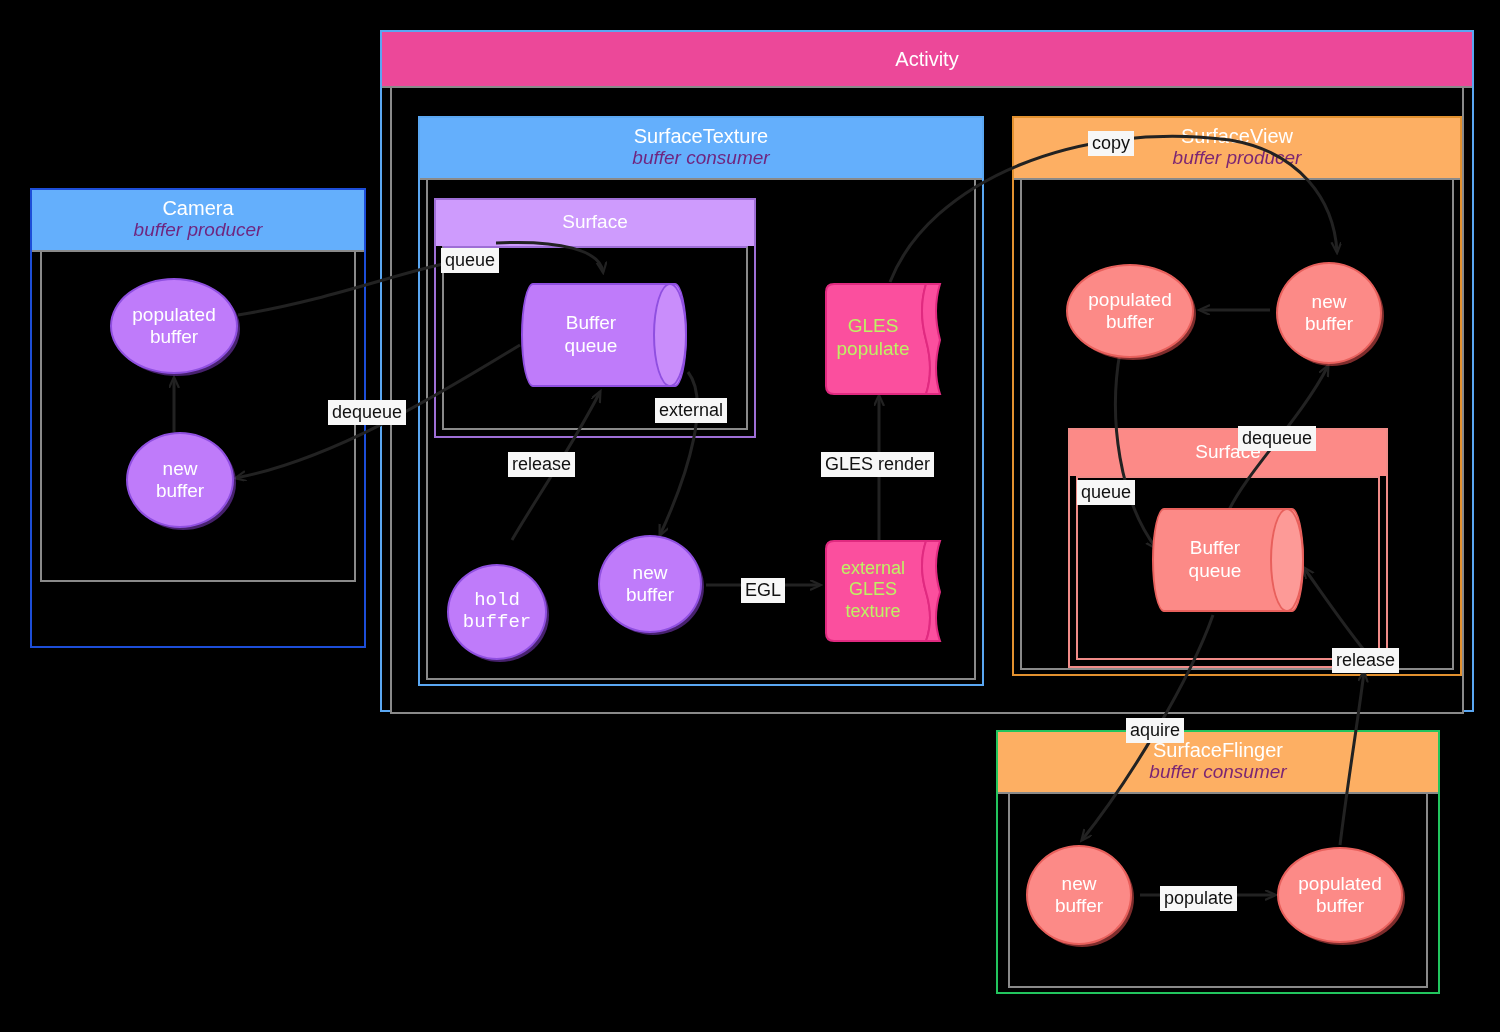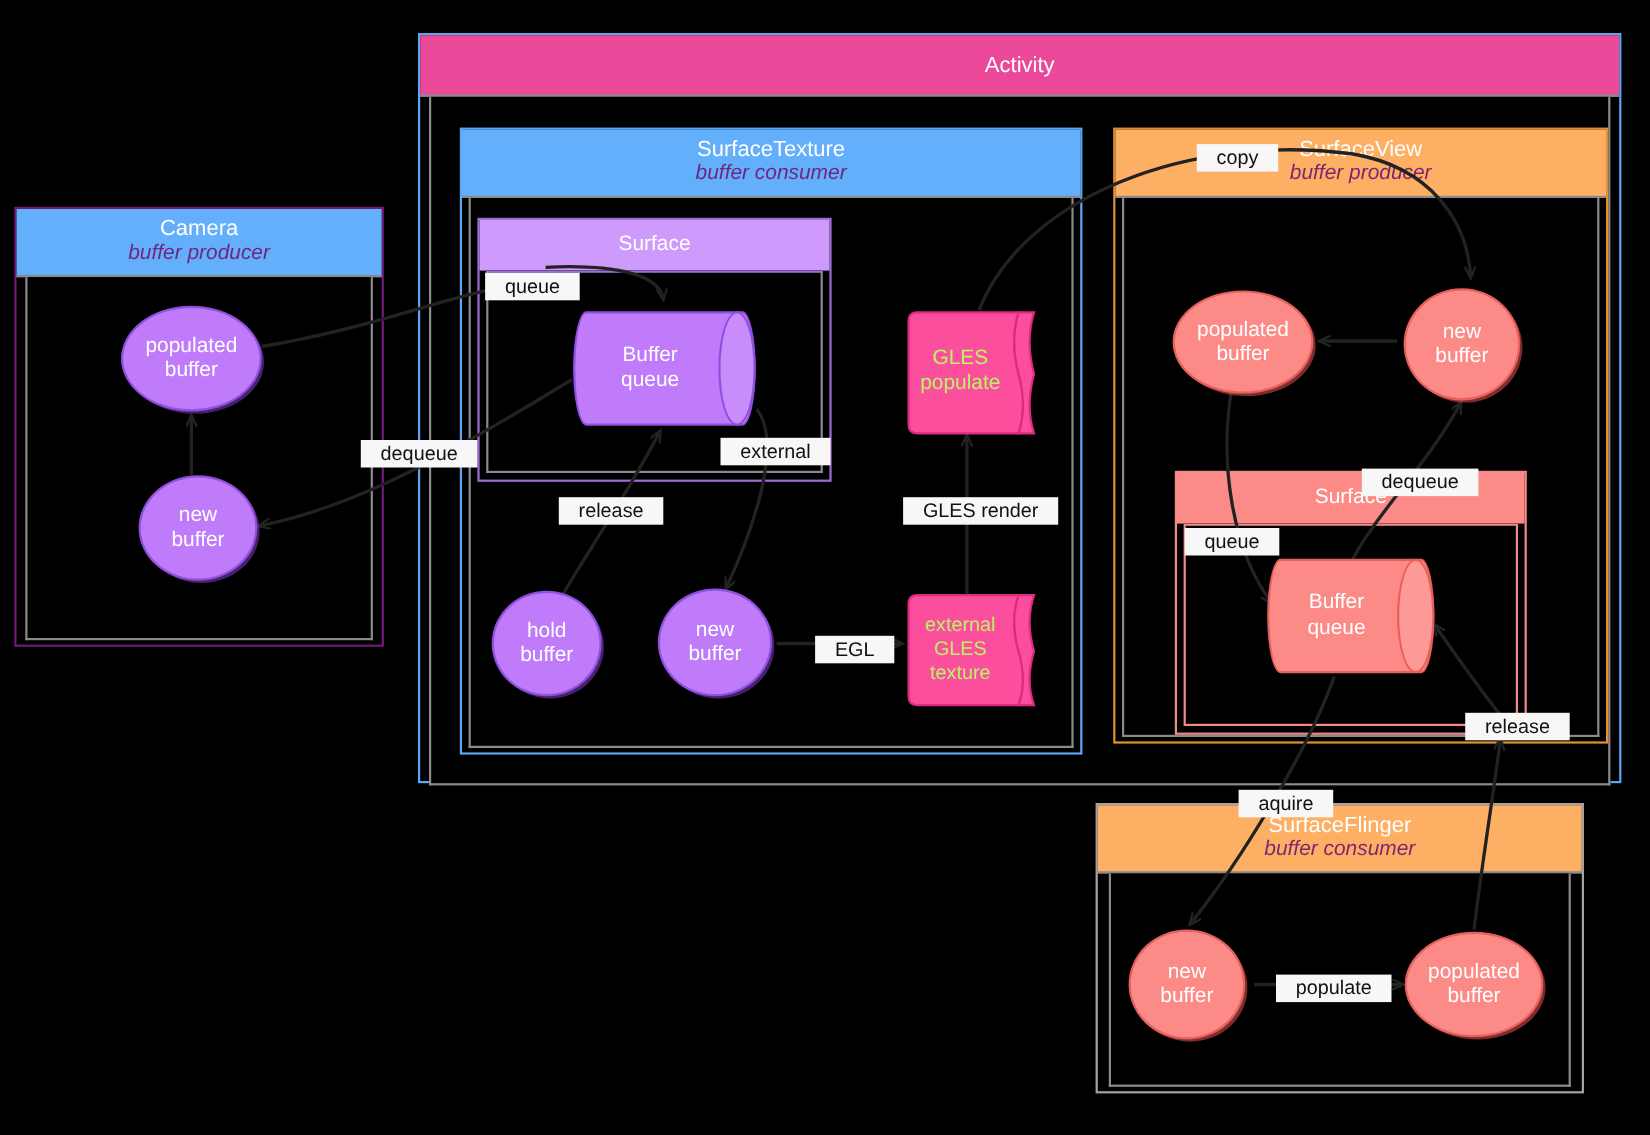--- a/index.html
+++ b/index.html
@@ -24,43 +24,43 @@
   
   #activity{left:380px;top:30px;width:1094px;height:682px;
             border:2px solid #5aa7f2;background:#000;}
   #activity .ghdr{height:56px;background:#ec4899;border-bottom:2px solid #8a8a8a;
                   padding-top:16px;font-size:20px;}
   #activity .gbody{top:56px;height:626px;border:2px solid #8a8a8a;border-top:none;
                    margin:0 8px 8px 8px;left:0;right:0;width:calc(100% - 16px);
                    bottom:8px;}
 
   
-  #camera{left:13px;top:188px;width:336px;height:400px;
-          border:2px solid #701a75;}
+  #camera{left:30px;top:188px;width:336px;height:460px;
+          border:2px solid #1d4ed8;}
   #camera .ghdr{height:62px;background:#64AFFC;border-bottom:2px solid #8a8a8a;}
   #camera .gbody{top:62px;height:330px;border:2px solid #8a8a8a;border-top:none;
                  left:8px;right:8px;bottom:6px;}
 
   
   #surfacetexture{left:418px;top:116px;width:566px;height:570px;
                   border:2px solid #5aa7f2;}
   #surfacetexture .ghdr{height:62px;background:#64AFFC;border-bottom:2px solid #8a8a8a;}
   #surfacetexture .gbody{top:62px;height:500px;border:2px solid #8a8a8a;border-top:none;
                          left:6px;right:6px;bottom:6px;}
 
   
   #surfaceview{left:1012px;top:116px;width:450px;height:560px;
                border:2px solid #e3912f;}
   #surfaceview .ghdr{height:62px;background:#FDAF63;border-bottom:2px solid #8a8a8a;}
   #surfaceview .gbody{top:62px;height:490px;border:2px solid #8a8a8a;border-top:none;
                       left:6px;right:6px;bottom:6px;}
 
   
   #surfaceflinger{left:996px;top:730px;width:444px;height:264px;
-                  border:2px solid #a3a3a3;}
+                  border:2px solid #22c55e;}
   #surfaceflinger .ghdr{height:62px;background:#FDAF63;border-bottom:2px solid #8a8a8a;}
   #surfaceflinger .gbody{top:62px;height:194px;border:2px solid #8a8a8a;border-top:none;
                          left:10px;right:10px;bottom:6px;}
 
   
   .surfacebox{position:absolute;box-sizing:border-box;}
   .surfacebox .shdr{position:absolute;left:0;top:0;right:0;height:46px;
        text-align:center;color:#ffffff;font-size:19px;padding-top:11px;
        box-sizing:border-box;}
   .surfacebox .sbody{position:absolute;left:6px;right:6px;top:46px;bottom:6px;
@@ -97,21 +97,21 @@
   .cyl.purple-c .cylcap{border:2px solid #8f4fe0;background:#C98DFB;}
   .cyl.salmon-c .cylbody{background:#FC8A87;border:2px solid #e8605c;}
   .cyl.salmon-c .cylcap{border:2px solid #e8605c;background:#FD9A97;}
 
   
   .doc{position:absolute;z-index:6;display:flex;align-items:center;justify-content:center;
        text-align:center;color:#bef264;font-size:19px;line-height:1.2;}
 
   
   .elabel{position:absolute;background:#f7f7f7;color:#111;font-size:18px;
-     padding:1px 18px;white-space:nowrap;z-index:20;line-height:1.25;}
+     padding:1px 4px;white-space:nowrap;z-index:20;line-height:1.25;}
 
   svg.edges{position:absolute;left:0;top:0;width:1500px;height:1032px;
             pointer-events:none;z-index:5;}
 </style>
 </head>
 <body>
 
 <div id="stage">
 
   <div class="group" id="activity">
@@ -220,21 +220,21 @@
 
   <div class="cyl purple-c" style="left:521px;top:283px;width:166px;height:104px;">
     <div class="cylbody"></div>
     <div class="cylcap"></div>
     <div class="cyltxt">
       <span>Buffer</span>
       <span>queue</span>
     </div>
   </div>
 
-  <div class="node ellipse purple shadow" style="left:447px;top:537px;width:100px;height:96px;">
+  <div class="node ellipse purple shadow" style="left:447px;top:564px;width:100px;height:96px;font-family:Liberation Mono, monospace;">
     <div>
       <span>hold</span><br>
       <span>buffer</span>
     </div>
   </div>
   <div class="node ellipse purple shadow" style="left:598px;top:535px;width:104px;height:98px;">
     <div>
       <span>new</span><br>
       <span>buffer</span>
     </div>

